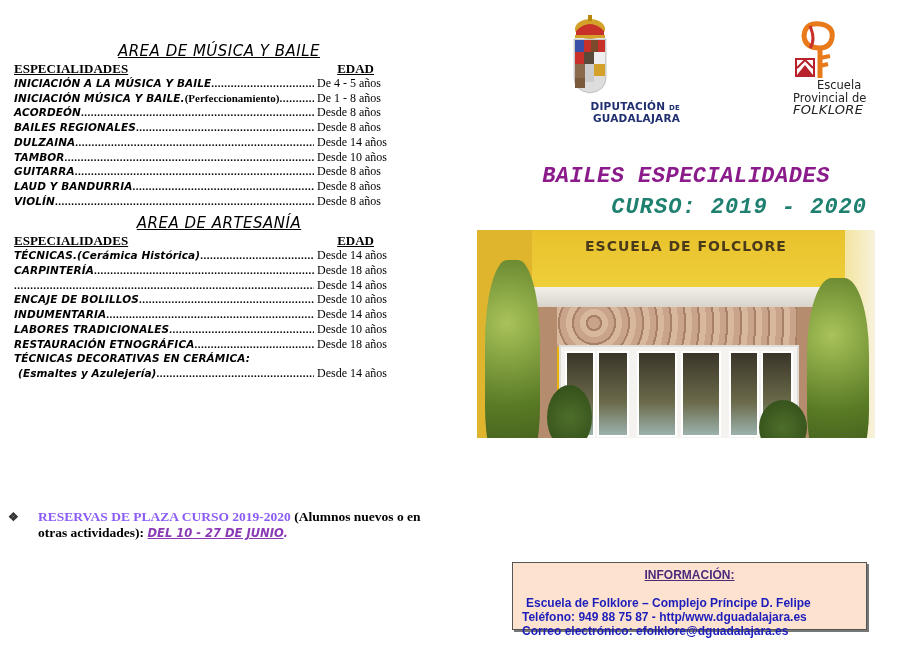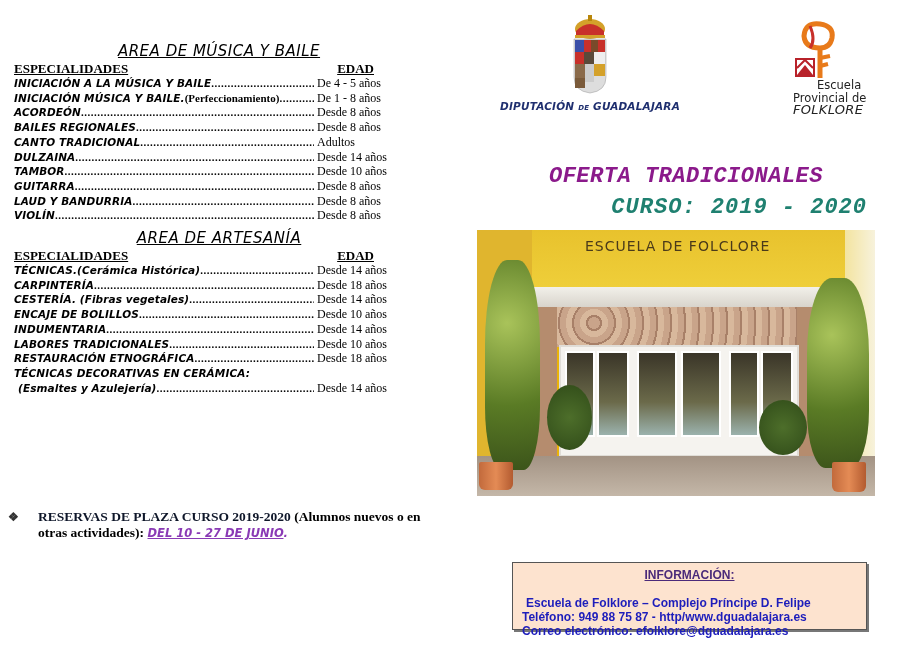--- a/index.html
+++ b/index.html
@@ -27,25 +27,25 @@
     }
     .row .dots::before { content: "................................................................................................................"; }
     .row .age { font-family: "Liberation Serif", serif; font-size: 12px; width: 80px; padding-left: 3px; }
     .row.indent .name { padding-left: 4px; }
     .gap { height: 4px; }
 
     
     .reservas { position: absolute; left: 8px; top: 509px; width: 420px; font-size: 13.5px; font-weight: bold; line-height: 16px; }
     .bullet { position: absolute; left: 0; top: 0; font-size: 12px; color: #333; }
     .res-text { margin-left: 30px; }
-    .res-purple { color: #0f172a; }
+    .res-purple { color: #8b5cf6; }
     .res-date { font-family: "DejaVu Sans", sans-serif; font-style: italic; font-weight: bold; font-size: 11.5px; color: #8a3ab5; text-decoration: underline; }
 
     
-    .logo-dip { position: absolute; left: 500px; top: 15px; width: 180px; text-align: center; font-style: italic; }
+    .logo-dip { position: absolute; left: 500px; top: 15px; width: 180px; text-align: right; }
     .shield { width: 40px; height: 80px; margin: 0 auto; position: relative; }
     .dip-label { font-family: "DejaVu Sans", sans-serif; font-weight: bold; font-size: 10.5px; color: #1f2f6f; margin-top: 5px; letter-spacing: 0.2px; }
     .dip-label .small { font-size: 7px; }
 
     .logo-folk { position: absolute; left: 790px; top: 18px; width: 90px; height: 95px; }
     .folk-text { position: absolute; left: 3px; top: 49px; font-family: "DejaVu Sans", sans-serif; font-size: 11.5px; line-height: 12.5px; color: #222; margin-top: 12px; }
     .folk-text .line1 { padding-left: 24px; }
     .folk-text .line3 { font-style: italic; font-size: 13px; font-weight: normal; letter-spacing: 0.3px; }
 
     .offer-title {
@@ -53,21 +53,21 @@
       font-family: "Liberation Mono", monospace; font-weight: bold; font-style: italic;
       font-size: 22px; color: #8b1a8b; letter-spacing: 0.5px; line-height: 28px;
     }
     .offer-sub {
       position: absolute; left: 505px; top: 194px; width: 362px; text-align: right;
       font-family: "Liberation Mono", monospace; font-weight: bold; font-style: italic;
       font-size: 22px; color: #1f8070; letter-spacing: 1px; line-height: 28px;
     }
 
     
-    .photo { position: absolute; left: 477px; top: 230px; width: 398px; height: 266px; overflow: hidden; background: #eab308; }
+    .photo { position: absolute; left: 477px; top: 230px; width: 398px; height: 208px; overflow: hidden; background: #eab308; font-weight: bold; }
     .ph-wall { position: absolute; left: 0; top: 0; width: 100%; height: 60px; background: linear-gradient(#e8c22d, #efcf3a); }
     .ph-sign { position: absolute; left: 108px; top: 8px; font-family: "DejaVu Sans", sans-serif; font-size: 14px; color: #4a3a1a; letter-spacing: 1px; }
     .ph-canopy { position: absolute; left: 55px; top: 57px; width: 290px; height: 20px; background: linear-gradient(#f2f0ea, #d8d4cc); }
     .ph-stone { position: absolute; left: 60px; top: 77px; width: 285px; height: 40px;
       background: repeating-radial-gradient(circle at 20% 40%, #c9a48a 0 6px, #a88068 6px 8px, #d8b89c 8px 14px); }
     .ph-side-l { position: absolute; left: 55px; top: 77px; width: 25px; height: 150px; background: #b58c6e; }
     .ph-side-r { position: absolute; left: 320px; top: 77px; width: 25px; height: 150px; background: #b58c6e; }
     .ph-doors { position: absolute; left: 82px; top: 115px; width: 240px; height: 112px; background: #f5f3ef; border: 2px solid #e0ddd7; }
     .ph-pane { position: absolute; top: 4px; height: 86px; background: linear-gradient(#3a3528, #6b6a4a 60%, #9bb2ad); border: 2px solid #fff; }
     .ph-floor { position: absolute; left: 0; top: 226px; width: 100%; height: 40px; background: linear-gradient(#a39384, #c4b7a8); }
@@ -112,25 +112,20 @@
         <span class="name">ACORDEÓN</span>
         <span class="dots"></span>
         <span class="age">Desde   8  años</span>
       </div>
     <div class="row">
         <span class="name">BAILES REGIONALES</span>
         <span class="dots"></span>
         <span class="age">Desde  8  años</span>
       </div>
     <div class="row">
-        <span class="name">CANTO TRADICIONAL</span>
-        <span class="dots"></span>
-        <span class="age">Adultos</span>
-      </div>
-    <div class="row">
         <span class="name">DULZAINA</span>
         <span class="dots"></span>
         <span class="age">Desde 14  años</span>
       </div>
     <div class="row">
         <span class="name">TAMBOR</span>
         <span class="dots"></span>
         <span class="age">Desde 10  años</span>
       </div>
     <div class="row">
@@ -161,21 +156,20 @@
         <span class="name">TÉCNICAS.(Cerámica Histórica)</span>
         <span class="dots"></span>
         <span class="age">Desde 14 años</span>
       </div>
     <div class="row">
         <span class="name">CARPINTERÍA</span>
         <span class="dots"></span>
         <span class="age">Desde 18 años</span>
       </div>
     <div class="row">
-        <span class="name">CESTERÍA. (Fibras vegetales)</span>
         <span class="dots"></span>
         <span class="age">Desde 14 años</span>
       </div>
     <div class="row">
         <span class="name">ENCAJE DE BOLILLOS</span>
         <span class="dots"></span>
         <span class="age">Desde 10 años</span>
       </div>
     <div class="row">
         <span class="name">INDUMENTARIA</span>
@@ -244,21 +238,21 @@
     <path d="M7 57 L15 47 L23 57 Z" fill="#b8222a"></path>
     <path d="M7 50 L15 42 L23 50" fill="none" stroke="#b8222a" stroke-width="2"></path>
   </svg>
   <div class="folk-text">
     <div class="line1">Escuela</div>
     <div>Provincial de</div>
     <div class="line3">FOLKLORE</div>
   </div>
 </div>
 
-<div class="offer-title">OFERTA TRADICIONALES</div>
+<div class="offer-title">BAILES ESPECIALIDADES</div>
 <div class="offer-sub">CURSO: 2019 - 2020</div>
 
 <div class="photo">
   <div class="ph-wall"></div>
   <div class="ph-left-wall"></div>
   <div class="ph-right-wall"></div>
   <div class="ph-sign">ESCUELA DE FOLCLORE</div>
   <div class="ph-canopy"></div>
   <div class="ph-stone"></div>
   <div class="ph-side-l"></div>

